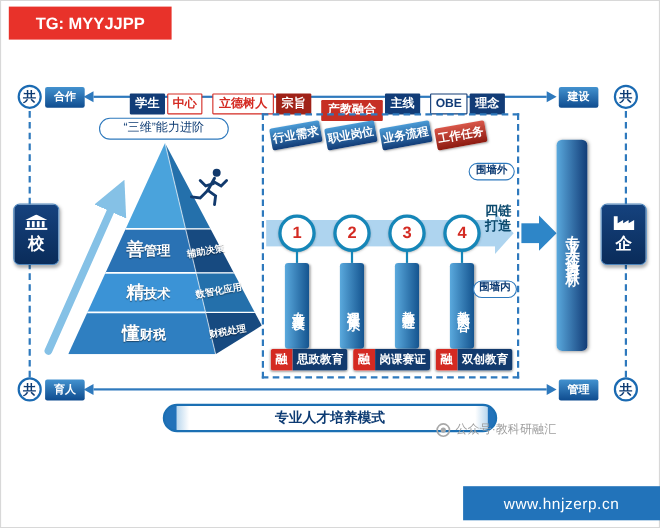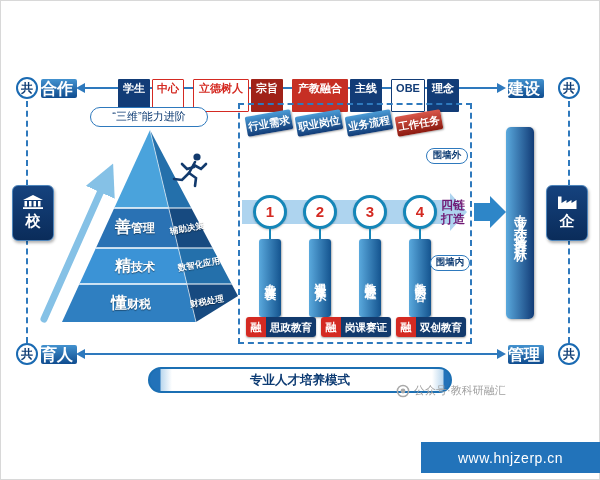--- a/index.html
+++ b/index.html
@@ -6,35 +6,35 @@
   #page{position:relative;width:600px;height:480px;background:#fff;overflow:hidden;
         font-family:"Liberation Sans",sans-serif;box-shadow:inset 0 0 0 1px #d8d8d8;}
   .abs{position:absolute;}
   
   .tg-banner{left:8px;top:6px;width:148px;height:30px;background:#e8322a;color:#fff;
              font-size:15px;font-weight:bold;display:flex;align-items:center;justify-content:center;}
   
   .circle-node{width:22px;height:22px;box-sizing:border-box;border:2px solid #1a6ab2;border-radius:50%;
                background:#fff;color:#0d3b73;font-weight:bold;font-size:12px;line-height:18px;text-align:center;}
   .corner-label{height:19px;background:linear-gradient(180deg,#4392cf,#0f4c8f);color:#fff;
-                font-size:16px;font-weight:bold;line-height:19px;border-radius:2px;}
+                font-size:10px;font-weight:bold;line-height:19px;text-align:center;border-radius:2px;}
   
   .hline{height:2px;background:#2e79bd;}
   .tri-l{width:0;height:0;border-top:5px solid transparent;border-bottom:5px solid transparent;border-right:9px solid #2e79bd;}
   .tri-r{width:0;height:0;border-top:5px solid transparent;border-bottom:5px solid transparent;border-left:9px solid #2e79bd;}
   .vline{width:0;border-left:2px dashed #2e79bd;}
   
   .badges{left:118px;top:79px;display:flex;align-items:center;}
-  .badge{height:33px;line-height:19px;text-align:center;font-size:11px;font-weight:bold;
+  .badge{height:19px;line-height:19px;text-align:center;font-size:11px;font-weight:bold;
          box-sizing:border-box;margin-right:2px;border-radius:1px;}
   .badge.grp{margin-left:7px;}
   .b-navy{background:#123c77;color:#fff;}
   .b-redline{background:#fff;color:#d42a22;border:1px solid #d42a22;line-height:17px;}
   .b-darkred{background:#a02218;color:#fff;}
-  .b-red{background:#c62f24;color:#fff;}
+  .b-red{background:#c62f24;color:#fff;margin-top:12px;}
   .b-navyline{background:#fff;color:#123c77;border:1px solid #123c77;line-height:17px;}
   .w32{width:32px;} .w34{width:34px;} .w56{width:56px;}
   
   .side-badge{width:42px;height:56px;box-sizing:border-box;border-radius:6px;border:1.5px solid #4e85bb;
               background:linear-gradient(180deg,#15427e,#0a2c5a);color:#fff;display:flex;flex-direction:column;
               align-items:center;justify-content:center;gap:3px;box-shadow:1px 2px 3px rgba(0,0,0,.3);}
   .side-badge .ch{font-size:15px;font-weight:bold;}
   
   .pyr-title{left:90px;top:107px;width:118px;height:20px;box-sizing:border-box;background:#fff;
              border:1.5px solid #2e79bd;border-radius:10px;color:#0d3b73;font-size:11px;font-weight:normal;
@@ -56,21 +56,21 @@
   .num-circle{position:absolute;top:90px;width:34px;height:34px;box-sizing:border-box;border-radius:50%;
               background:#fff;border:3px solid #1586b8;color:#d42a22;font-size:15px;font-weight:bold;
               text-align:center;line-height:28px;box-shadow:0 1px 2px rgba(0,0,0,.25);}
   .vbox{position:absolute;top:134px;width:22px;height:78px;border-radius:3px;color:#fff;font-weight:bold;
         font-size:11.5px;background:linear-gradient(90deg,#5aa9dd,#14548f);writing-mode:vertical-rl;
         text-orientation:upright;letter-spacing:2px;display:flex;align-items:center;justify-content:center;
         box-shadow:1px 1px 2px rgba(0,0,0,.3);}
   .vbox-link{position:absolute;top:124px;width:2px;height:10px;background:#1586b8;}
   .outline-label{position:absolute;box-sizing:border-box;height:16px;background:#fff;border:1.5px solid #2e79bd;
                  border-radius:8px;color:#0d3b73;font-size:9.5px;font-weight:bold;line-height:12px;text-align:center;}
-  .chain-label{position:absolute;left:196px;top:93px;width:34px;color:#701a75;font-size:12px;font-weight:bold;
+  .chain-label{position:absolute;left:196px;top:79px;width:34px;color:#0c4a6e;font-size:12px;font-weight:bold;
                line-height:14px;text-align:center;}
   .fusion-pill{position:absolute;top:212px;width:70px;height:20px;display:flex;border-radius:3px;
                overflow:hidden;box-shadow:0 1px 2px rgba(0,0,0,.35);}
   .fusion-pill .pre{width:20px;background:#d42a22;color:#fff;font-size:11px;font-weight:bold;line-height:20px;text-align:center;}
   .fusion-pill .rest{flex:1;background:#123a6d;color:#fff;font-size:10.5px;font-weight:bold;line-height:20px;text-align:center;}
   
   .fat-arrow-body{left:474px;top:203px;width:16px;height:18px;background:#2e86c8;}
   .fat-arrow-tip{left:490px;top:196px;width:0;height:0;border-top:16px solid transparent;
                  border-bottom:16px solid transparent;border-left:16px solid #2e86c8;}
   
@@ -88,20 +88,21 @@
   
   .watermark{left:396px;top:383px;display:flex;align-items:center;gap:4px;color:#9e9e9e;font-size:11px;}
   .url-bar{left:421px;top:442px;width:179px;height:31px;background:#2273ba;color:#fff;font-size:14px;
            display:flex;align-items:center;justify-content:center;letter-spacing:.5px;}
 </style>
 </head>
 <body>
 
 <div id="page">
 
+  <div class="abs tg-banner">TG: MYYJJPP</div>
 
   <div class="abs tri-l" style="left:76px;top:83px;"></div>
   <div class="abs hline" style="left:85px;top:87px;width:412px;"></div>
   <div class="abs tri-r" style="left:497px;top:83px;"></div>
 
   <div class="abs vline" style="left:26px;top:101px;height:242px;"></div>
   <div class="abs vline" style="left:568px;top:101px;height:242px;"></div>
 
   <div class="abs circle-node" style="left:16px;top:77px;">共</div>
   <div class="abs corner-label" style="left:41px;top:79px;width:36px;">合作</div>

